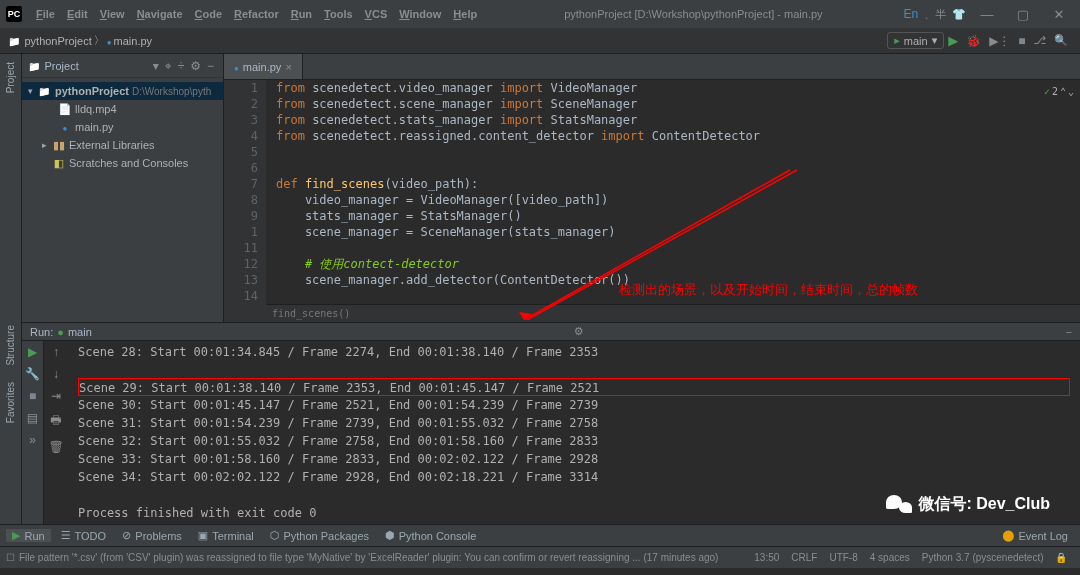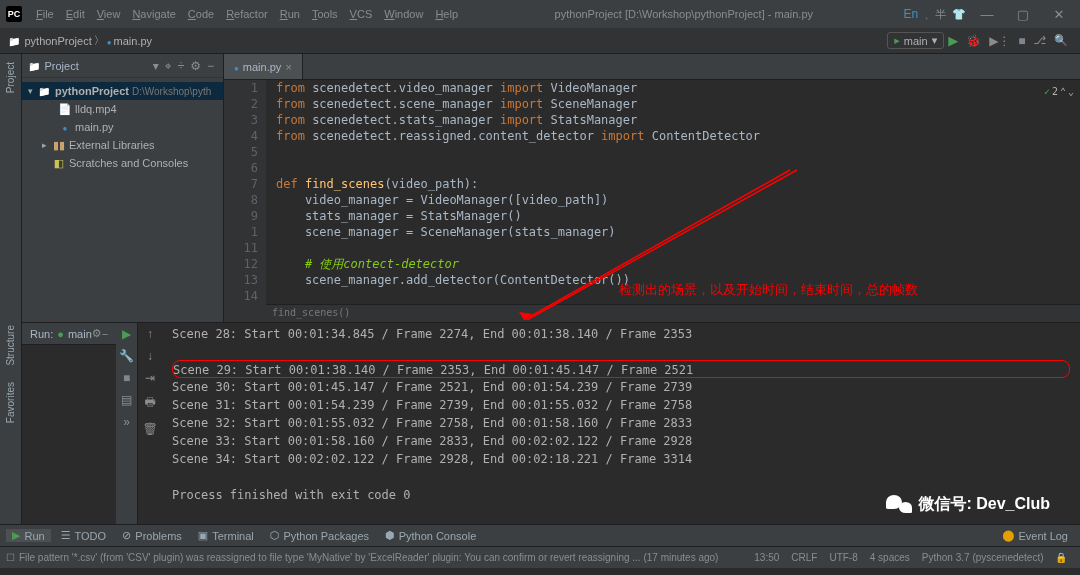--- a/index.html
+++ b/index.html
@@ -16,21 +16,21 @@
 .title-bar {
   height: 28px;
   background: #3b3f42;
   display: flex;
   align-items: center;
   padding: 0 6px;
   color: #8c8c8c;
   font-size: 11px;
 }
 .title-bar .ide-icon { width: 16px; height: 16px; background: #000; border-radius: 2px; display:flex;align-items:center;justify-content:center;color:#fff;font-size:9px;font-weight:bold;margin-right:8px; }
-.title-bar .menu-item { padding: 0 6px; cursor: pointer; }
+.title-bar .menu-item { padding: 0 6px; cursor: pointer; font-weight: bold; }
 .title-bar .menu-item u { text-decoration: underline; }
 .title-bar .title-text { flex:1; text-align:center; color:#8c8c8c; }
 .title-bar .right-controls { display:flex; align-items:center; gap:6px; }
 .title-bar .lang { color:#3b8ec9; font-size:12px; }
 .title-bar .window-btn { width:30px; text-align:center; font-size:13px; color:#8c8c8c; cursor:pointer; }
 
 .toolbar {
   height: 26px;
   background: #313335;
   display: flex;
@@ -75,38 +75,38 @@
 .editor-body { flex:1; display:flex; font-family:"Consolas","Monaco",monospace; font-size:12px; line-height:16px; position:relative; }
 .gutter { width:42px; text-align:right; padding:0 8px 0 0; color:#606366; background:#313335; user-select:none; }
 .gutter .ln { height:16px; }
 .code-content { flex:1; padding-left:10px; position:relative; }
 .code-line { height:16px; white-space:pre; }
 .kw { color:#cc7832; }
 .str, .mod { color:#a9b7c6; }
 .fn { color:#ffc66d; }
 .cls { color:#a9b7c6; }
 .comment { color:#84cc16; font-style:italic; }
-.breadcrumb-bottom { position:absolute; bottom:0; left:42px; font-size:10px; color:#787878; height:18px; display:flex; background:#313335; padding:0 6px; width:calc(100% - 42px); border-top:1px solid #1e1f22; }
+.breadcrumb-bottom { position:absolute; bottom:0; left:42px; font-size:10px; color:#787878; height:18px; display:flex; align-items:center; background:#313335; padding:0 6px; width:calc(100% - 42px); border-top:1px solid #1e1f22; }
 
 .annotation { position:absolute; color:#f00; font-size:13px; font-family:"Microsoft YaHei",sans-serif; }
 svg.overlay { position:absolute; top:0; left:0; pointer-events:none; }
 
-.run-panel { height:202px; background:#2b2b2b; border-top:1px solid #1e1f22; display:flex; flex-direction:row; }
+.run-panel { height:202px; background:#2b2b2b; border-top:1px solid #1e1f22; display:flex; flex-direction:column; }
 .run-header { height:22px; background:#3b3f42; display:flex; align-items:center; padding:0 8px; font-size:11px; border-bottom:1px solid #1e1f22; }
 .run-header .run-title { display:flex; align-items:center; gap:4px; }
 .run-header .gear { margin-left:auto; color:#8c8c8c; cursor:pointer; }
 .run-body { flex:1; display:flex; }
 .run-tools { width:22px; background:#3b3f42; display:flex; flex-direction:column; align-items:center; padding-top:4px; gap:8px; border-right:1px solid #1e1f22; }
 .run-tools .rt { color:#8c8c8c; cursor:pointer; font-size:12px; }
 .run-tools .rt.green { color:#499c54; }
 .run-tools2 { width:24px; display:flex; flex-direction:column; align-items:center; padding-top:4px; gap:8px; }
 .run-tools2 .rt { color:#8c8c8c; cursor:pointer; font-size:12px; }
 .console { flex:1; font-family:"Consolas","Monaco",monospace; font-size:12px; line-height:18px; padding:2px 10px; color:#b0b0b0; position:relative; }
 .console-line { white-space:pre; height:18px; }
-.console-line.highlighted { border:1px solid #ff0000; border-radius:8px;margin-top:17px; }
+.console-line.highlighted { border:1px solid #ff0000; border-radius:0;margin-top:17px; }
 
 .bottom-tabs { height:22px; background:#3b3f42; border-top:1px solid #1e1f22; display:flex; align-items:center; padding:0 6px; font-size:11px; gap:4px; }
 .bottom-tabs .btab { display:flex; align-items:center; gap:4px; padding:0 6px; cursor:pointer; color:#9aa7b0; }
 .bottom-tabs .btab.active { background:#4d5052; }
 .bottom-tabs .right { margin-left:auto; display:flex; align-items:center; gap:4px; }
 
 .status-bar { height:22px; background:#3b3f42; border-top:1px solid #1e1f22; display:flex; align-items:center; padding:0 6px; font-size:10px; color:#8c8c8c; }
 .status-bar .msg { flex:1; overflow:hidden; white-space:nowrap; text-overflow:ellipsis; }
 .status-bar .stat { padding:0 6px; cursor:pointer; }
 .status-bar .lock { color:#8c8c8c; }

